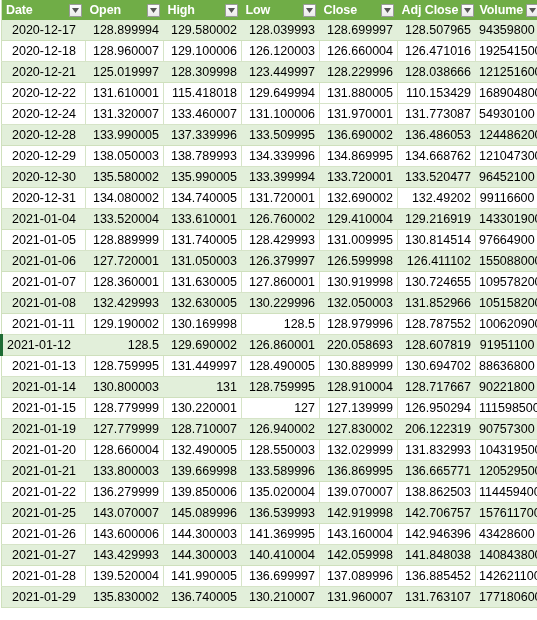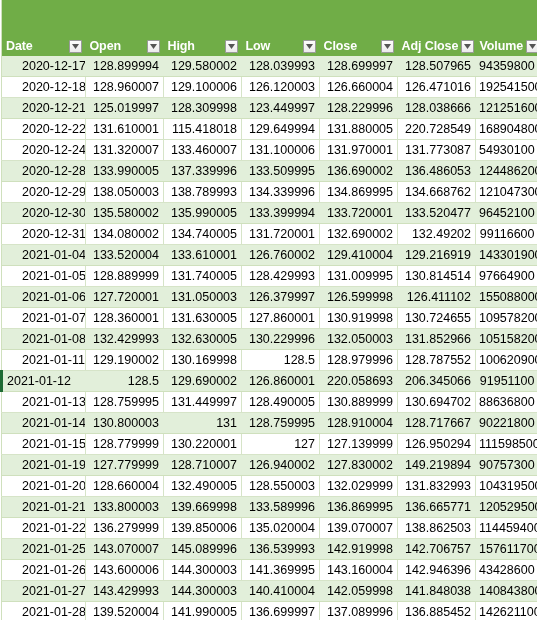--- a/index.html
+++ b/index.html
@@ -43,21 +43,20 @@
     white-space: nowrap;
     position: relative;
     overflow: hidden;
   }
   thead th .hdr-wrap {
     display: flex;
     align-items: center;
     justify-content: space-between;
     height: 20px;
     gap: 3px;
-    margin-top: 36px;
   }
   thead th .hdr-label {
     line-height: 20px;
     letter-spacing: -0.1px;
   }
   .filter-btn {
     flex: 0 0 auto;
     width: 13px;
     height: 13px;
     background: linear-gradient(#fdfdfd, #ebebeb);
@@ -88,21 +87,21 @@
     background: #e2efda;
     border-right-color: #e2efda;
     border-bottom-color: #cfe0bd;
   }
   tbody tr.plain td {
     background: #ffffff;
     border-right-color: #d6e4c8;
     border-bottom-color: #d6e4c8;
   }
 
-  tbody td.col-date { text-align: left; padding-left: 20px; }
+  tbody td.col-date { text-align: left; padding-left: 10px; }
 
   
   tbody tr.selected td.col-date {
     border-left: 3px solid #1e6b34;
     padding-left: 4px;
   }
 
   
   table.grid { border-left: 1px solid #cfe0bd; }
 </style>
@@ -221,21 +220,21 @@
           <td>128.229996</td>
           <td>128.038666</td>
           <td>121251600</td>
         </tr>
         <tr class="plain">
           <td class="col-date">2020-12-22</td>
           <td>131.610001</td>
           <td>115.418018</td>
           <td>129.649994</td>
           <td>131.880005</td>
-          <td>220.728549</td>
+          <td>110.153429</td>
           <td>168904800</td>
         </tr>
         <tr class="plain">
           <td class="col-date">2020-12-24</td>
           <td>131.320007</td>
           <td>133.460007</td>
           <td>131.100006</td>
           <td>131.970001</td>
           <td>131.773087</td>
           <td>54930100</td>
@@ -329,21 +328,21 @@
           <td>128.979996</td>
           <td>128.787552</td>
           <td>100620900</td>
         </tr>
         <tr class="band selected">
           <td class="col-date">2021-01-12</td>
           <td>128.5</td>
           <td>129.690002</td>
           <td>126.860001</td>
           <td>220.058693</td>
-          <td>206.345066</td>
+          <td>128.607819</td>
           <td>91951100</td>
         </tr>
         <tr class="plain">
           <td class="col-date">2021-01-13</td>
           <td>128.759995</td>
           <td>131.449997</td>
           <td>128.490005</td>
           <td>130.889999</td>
           <td>130.694702</td>
           <td>88636800</td>
@@ -365,21 +364,21 @@
           <td>127.139999</td>
           <td>126.950294</td>
           <td>111598500</td>
         </tr>
         <tr class="band">
           <td class="col-date">2021-01-19</td>
           <td>127.779999</td>
           <td>128.710007</td>
           <td>126.940002</td>
           <td>127.830002</td>
-          <td>149.219894</td>
+          <td>206.122319</td>
           <td>90757300</td>
         </tr>
         <tr class="plain">
           <td class="col-date">2021-01-20</td>
           <td>128.660004</td>
           <td>132.490005</td>
           <td>128.550003</td>
           <td>132.029999</td>
           <td>131.832993</td>
           <td>104319500</td>

